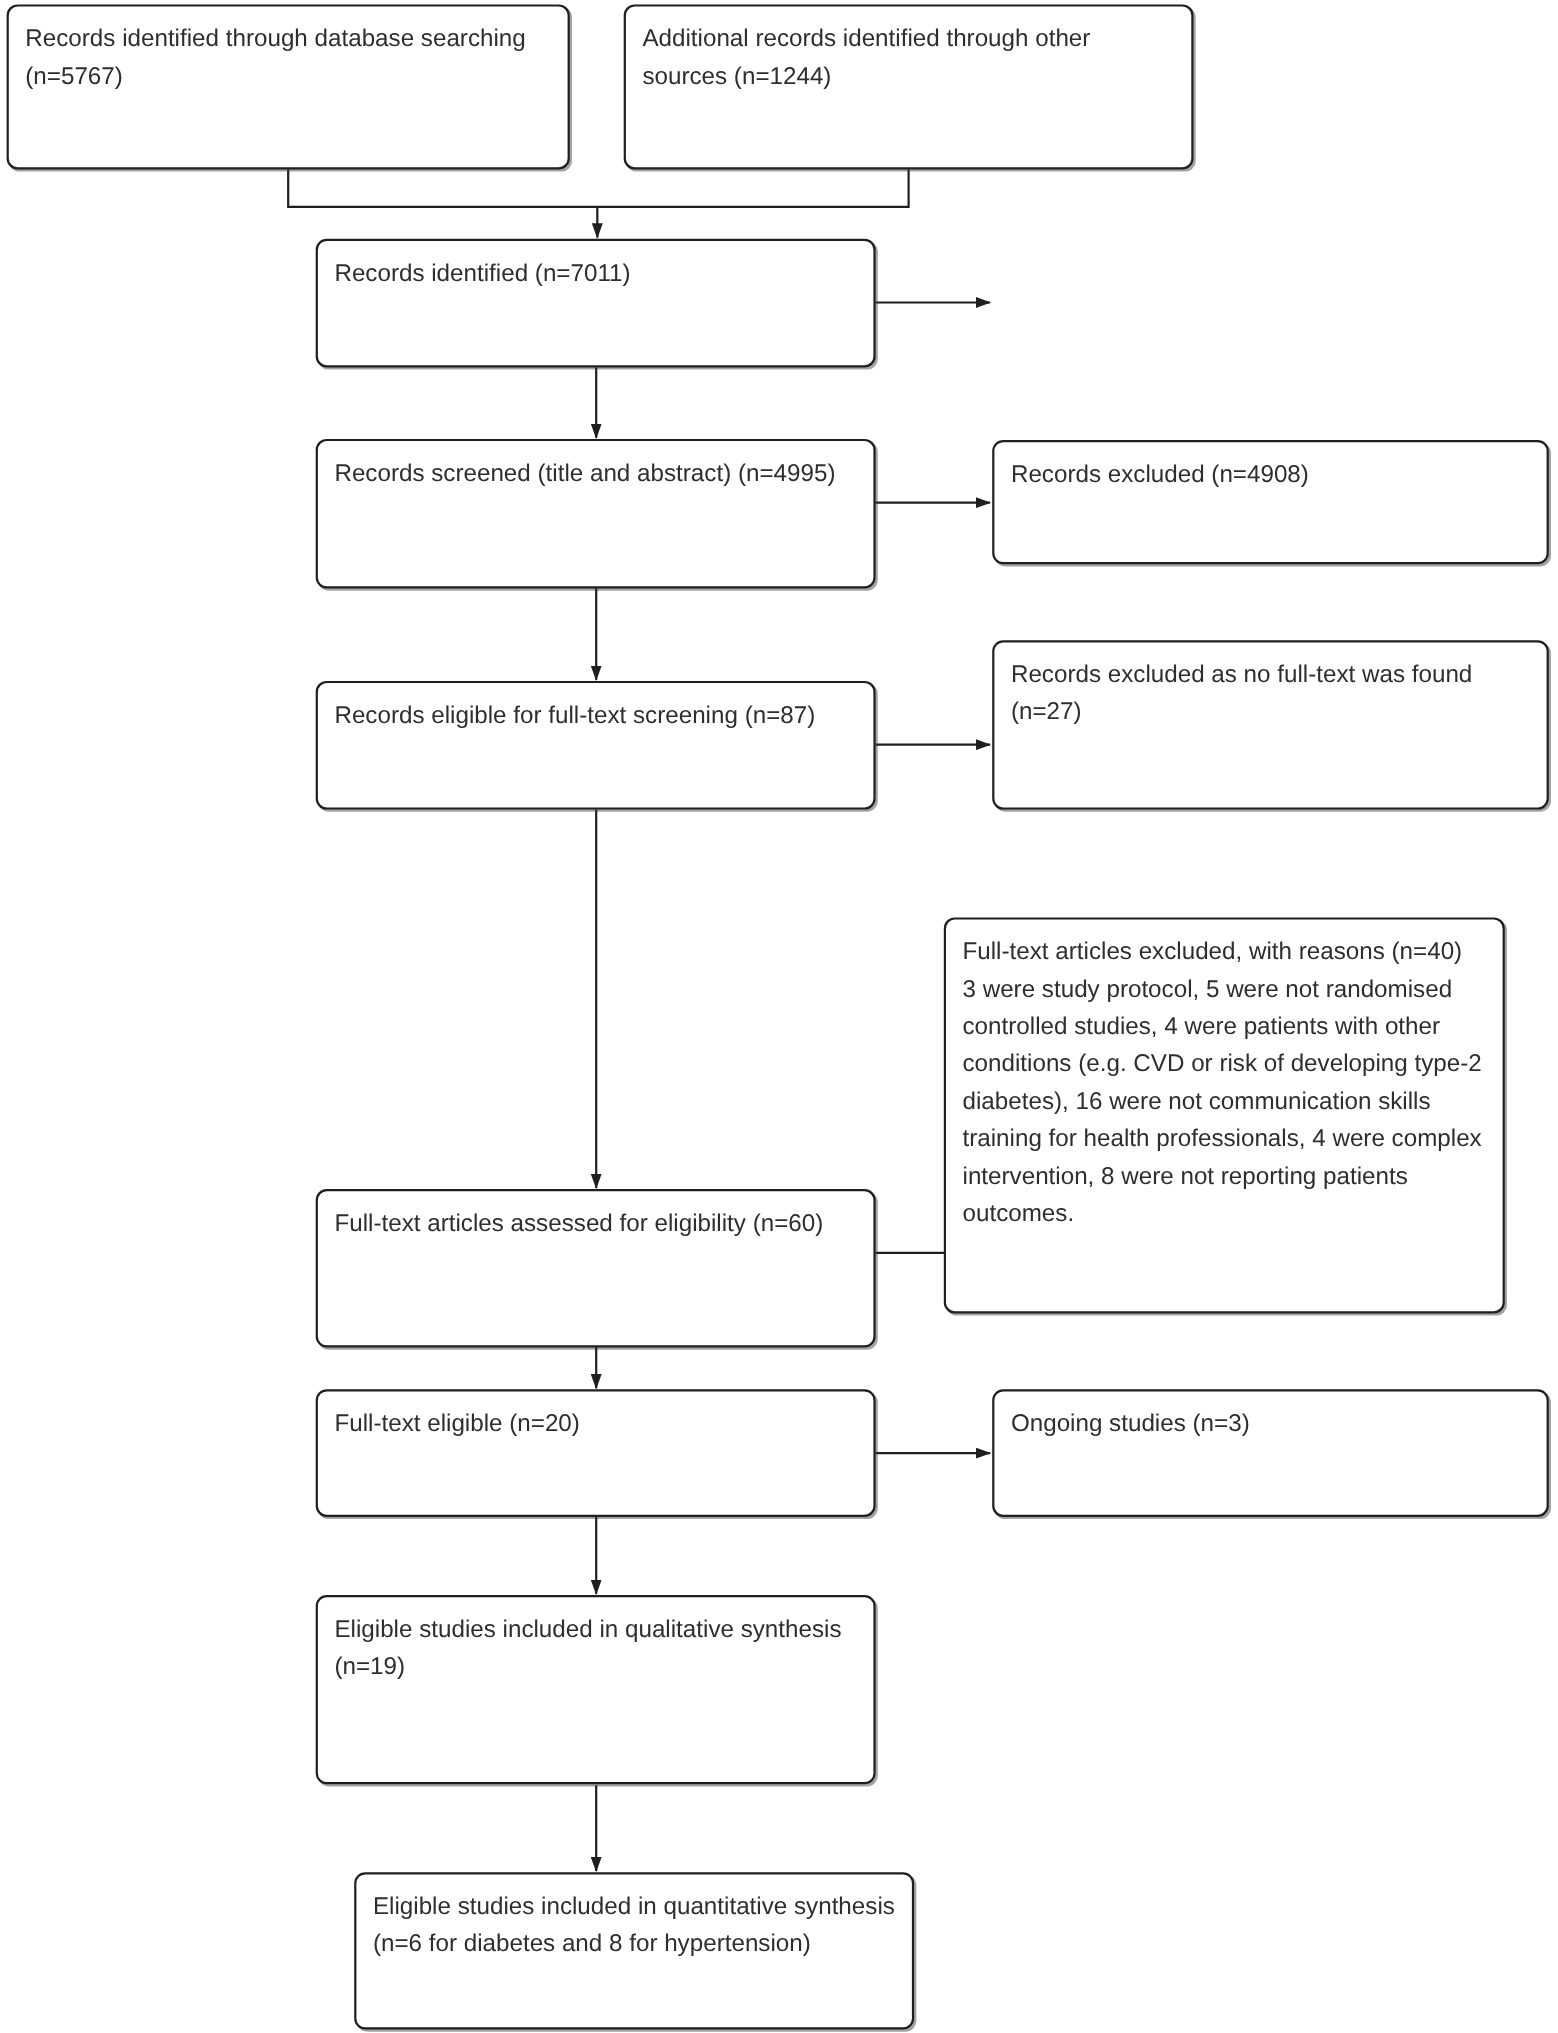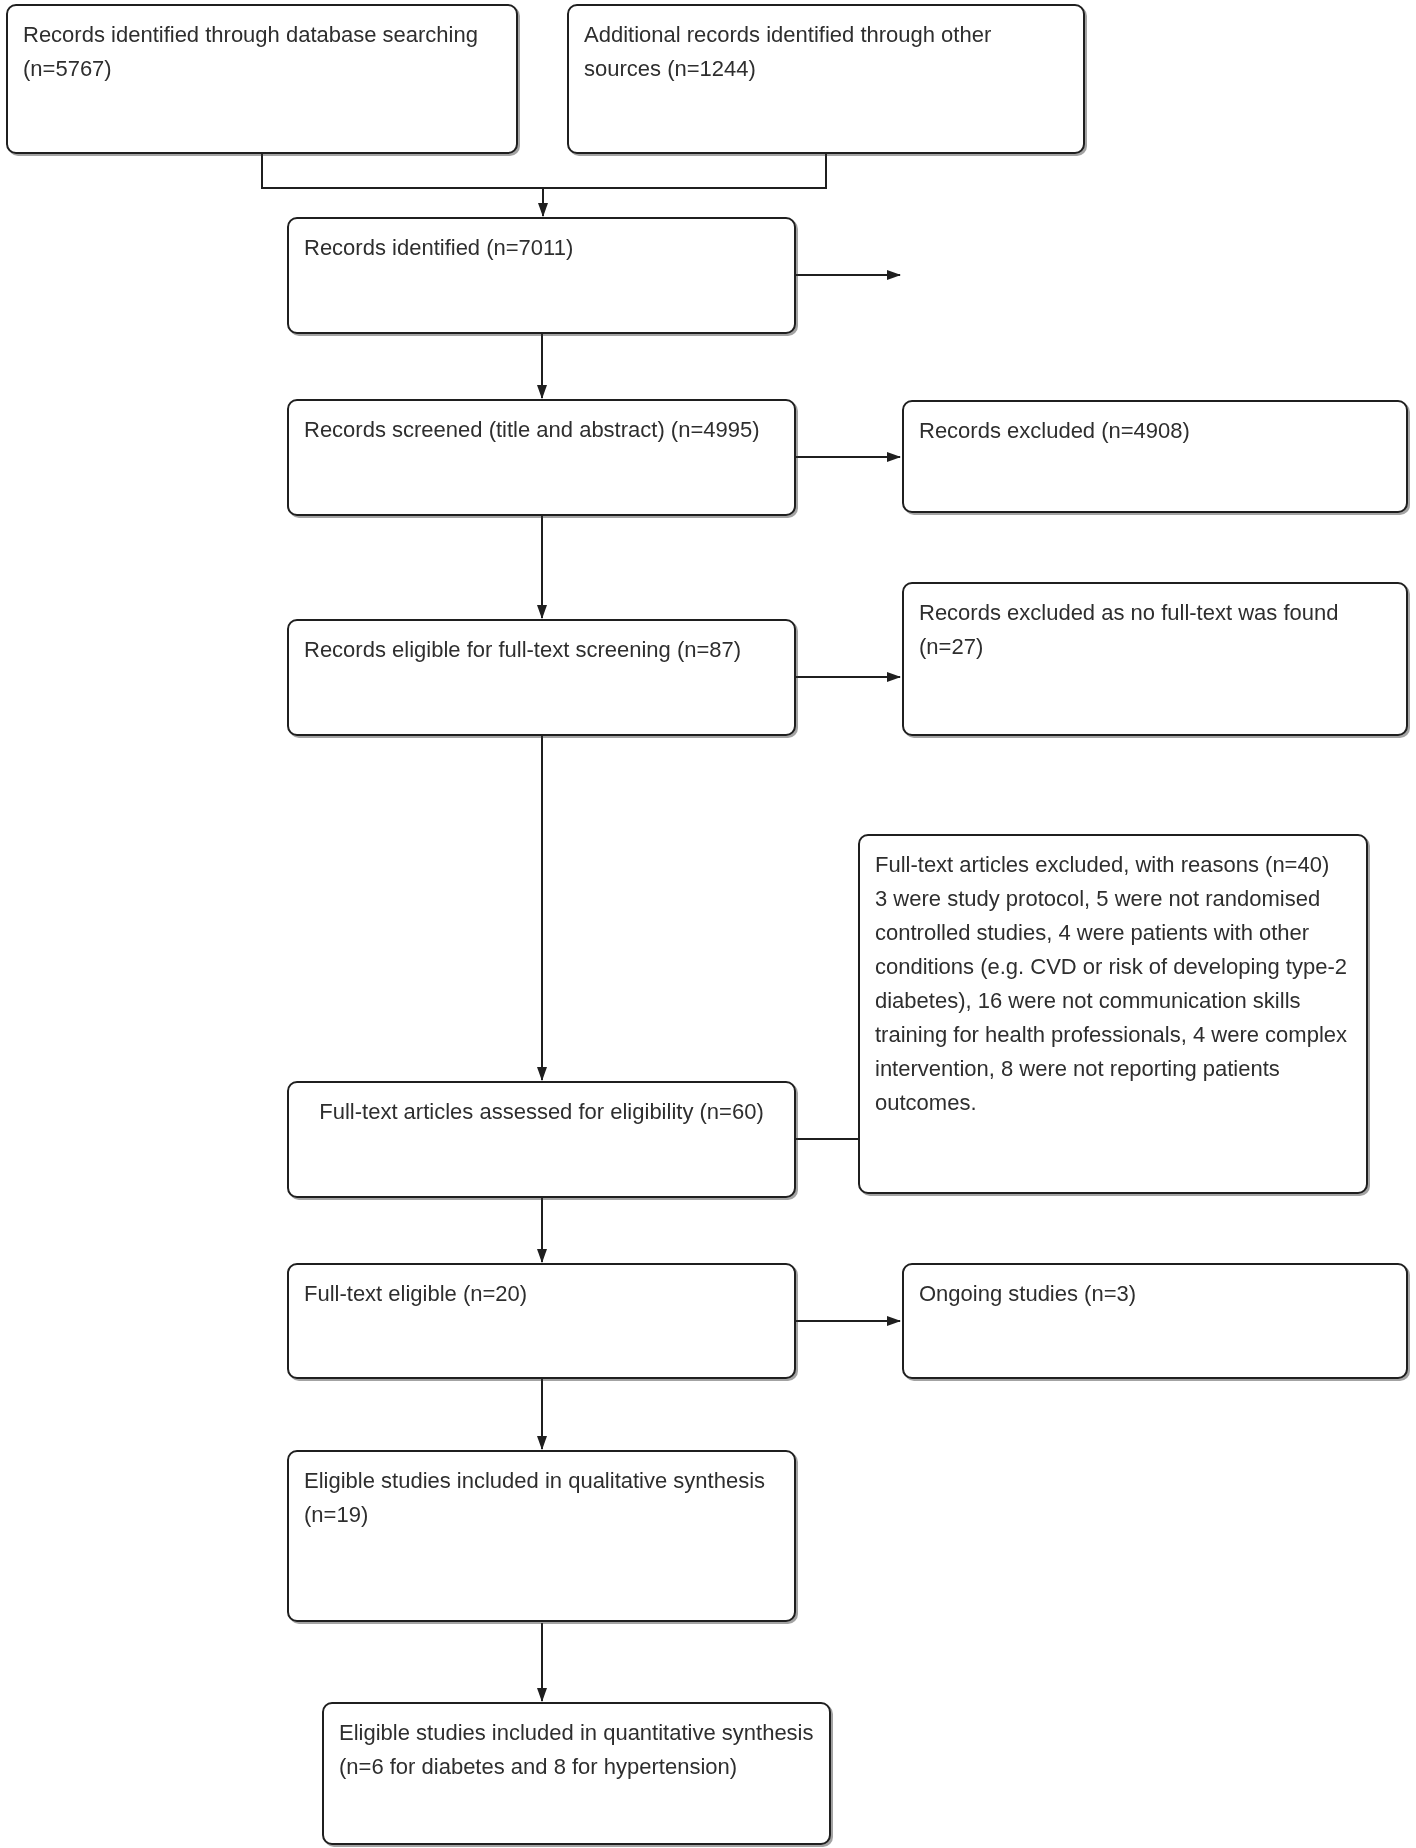--- a/index.html
+++ b/index.html
@@ -27,23 +27,23 @@
     line-height: 34px;
     color: #2e2e2e;
     white-space: pre-line;
     overflow: hidden;
   }
   
   .b-db   { left: 6px;   top: 4px;    width: 512px; height: 150px; }
   .b-src  { left: 567px; top: 4px;    width: 518px; height: 150px; }
   
   .b-ident{ left: 287px; top: 217px;  width: 509px; height: 117px; }
-  .b-scr  { left: 287px; top: 399px;  width: 509px; height: 117px; }
+  .b-scr  { left: 287px; top: 399px;  width: 509px; height: 136px; }
   .b-elig { left: 287px; top: 619px;  width: 509px; height: 117px; }
-  .b-ass  { left: 287px; top: 1081px; width: 509px; height: 117px; text-align: center; }
+  .b-ass  { left: 287px; top: 1081px; width: 509px; height: 144px; }
   .b-fte  { left: 287px; top: 1263px; width: 509px; height: 116px; }
   .b-qual { left: 287px; top: 1450px; width: 509px; height: 172px; }
   .b-quant{ left: 287px; top: 1702px; width: 509px; height: 143px; margin-left: 35px; }
   
   .b-dup  { left: 902px; top: 217px;  width: 506px; height: 114px; }
   .b-exc  { left: 902px; top: 400px;  width: 506px; height: 113px; }
   .b-noft { left: 902px; top: 582px;  width: 506px; height: 154px; }
   .b-rsn  { left: 858px; top: 834px;  width: 510px; height: 360px; }
   .b-ong  { left: 902px; top: 1263px; width: 506px; height: 116px; }
 </style>

